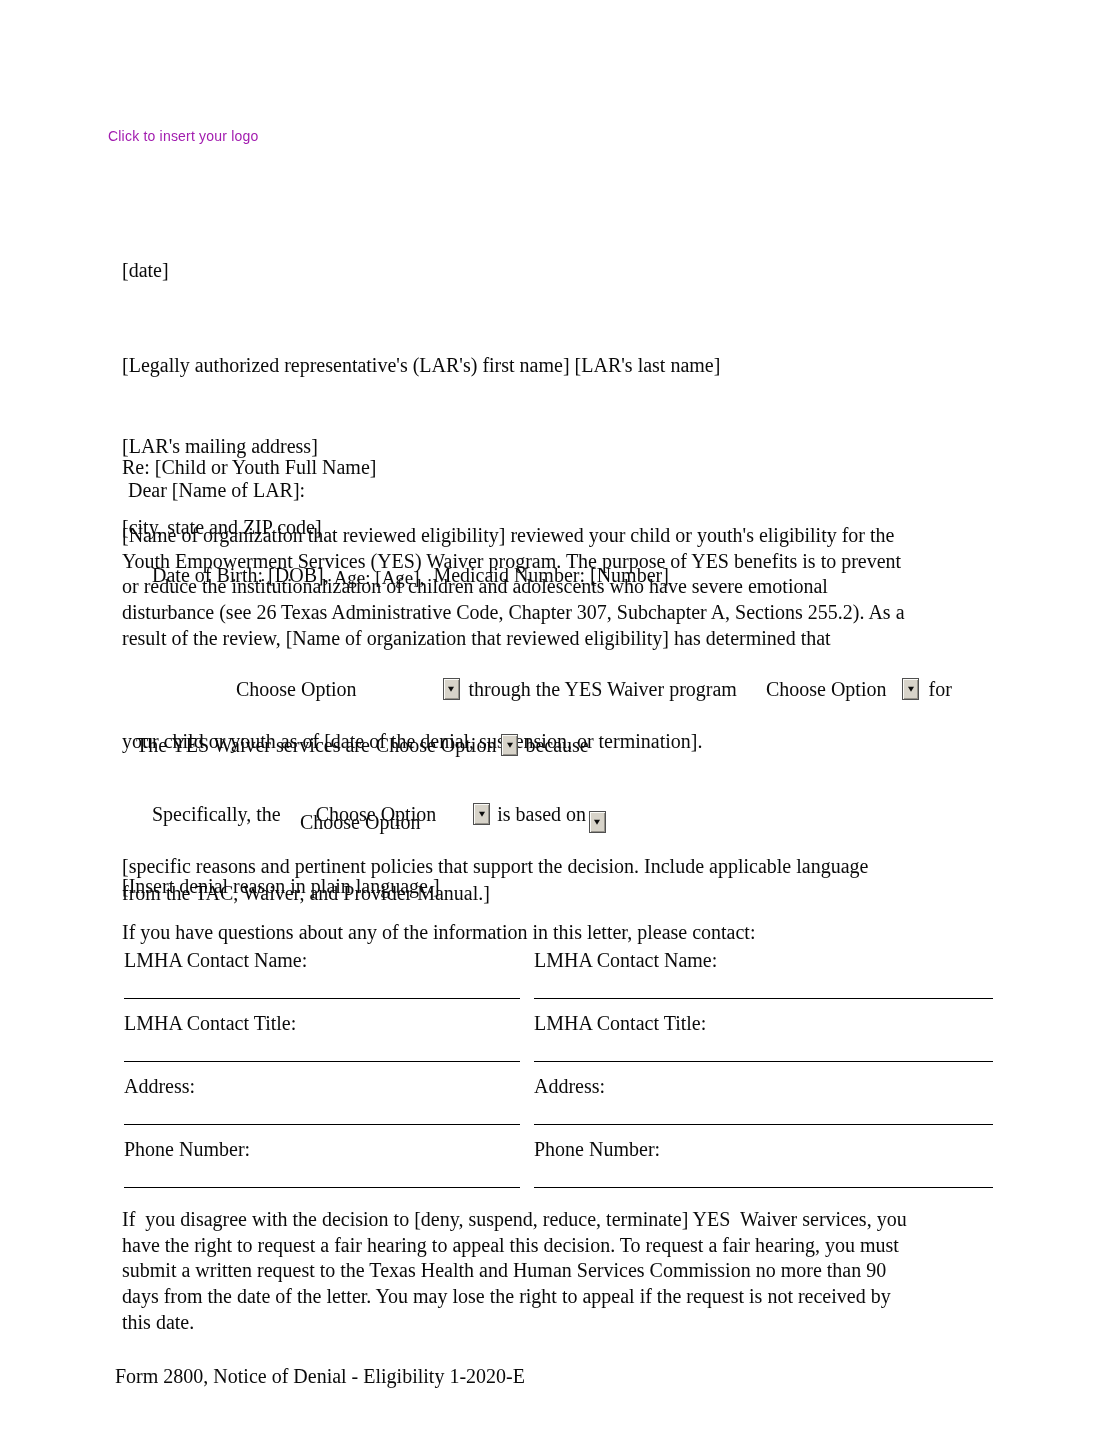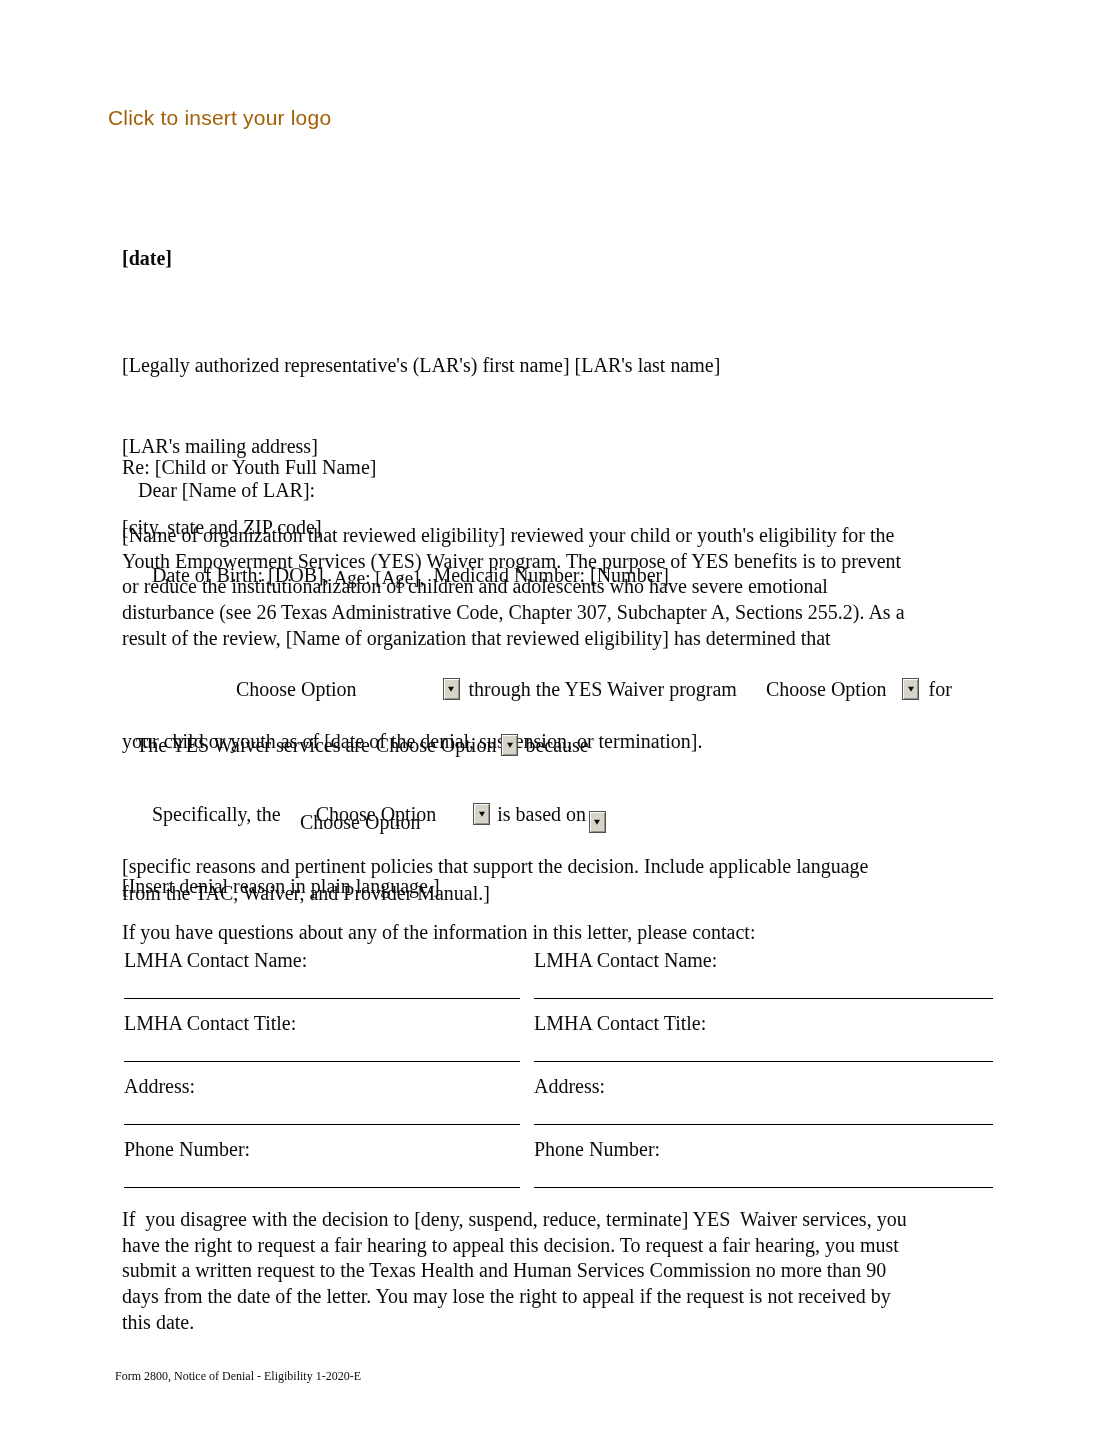--- a/index.html
+++ b/index.html
@@ -9,21 +9,21 @@
     background:#ffffff;
     font-family:"Liberation Serif","DejaVu Serif",serif;
     font-size:20px;color:#0a0a0a;
     overflow:hidden;
   }
   .abs{position:absolute;}
   .ln{white-space:pre-wrap;line-height:25.7px;}
   .serif-block{line-height:27px;white-space:pre-wrap;}
   .logo-ph{
     font-family:"Liberation Sans","DejaVu Sans",sans-serif;
-    font-size:21px;color:#a16207;letter-spacing:.2px;
+    font-size:14px;color:#a21caf;letter-spacing:.2px;margin-top:22px;
   }
   
   .dd{
     display:inline-block;width:15px;height:20px;
     background:#d7d3c9;
     border:1px solid #4f4f4f;
     box-shadow:inset 1px 1px 0 #fbfbf8, inset -1px -1px 0 #96938b;
     vertical-align:-4px;
     position:relative;cursor:default;
   }
@@ -40,46 +40,46 @@
     display:grid;
     grid-template-columns:396px 459px;
     column-gap:14px;
   }
   .cell{position:relative;height:63px;}
   .cell-label{line-height:24px;}
   .cell-line{
     position:absolute;left:0;right:0;top:50px;height:0;
     border-bottom:1.5px solid #000;
   }
-  .footer-txt{font-size:12px;line-height:20px;}
+  .footer-txt{font-size:20px;line-height:20px;}
   .age-run{position:relative;top:2px;font-size:19px;}
 </style>
 </head>
 <body>
 
 <div class="page">
 
   <div class="abs logo-ph" style="left:108px;top:106px;">Click to insert your logo</div>
 
-  <div class="abs ln" style="left:122px;top:246px;font-weight:bold;">[date]</div>
+  <div class="abs ln" style="left:122px;top:258px;">[date]</div>
 
   <div class="abs serif-block" style="left:122px;top:298px;">
     <div>[Legally authorized representative's (LAR's) first name] [LAR's last name]</div>
     <div>[LAR's mailing address]</div>
     <div>[city, state and ZIP code]</div>
   </div>
 
   <div class="abs serif-block" style="left:122px;top:400px;">
     <div>Re: [Child or Youth Full Name]</div>
     <div>
       <span>Date of Birth: [DOB],</span><span class="age-run" style="margin-left:5px;">Age: [Age],</span><span style="margin-left:9px;">Medicaid Number: [Number]</span>
     </div>
   </div>
 
-  <div class="abs ln" style="left:138px;top:478px;">Dear [Name of LAR]:</div>
+  <div class="abs ln" style="left:128px;top:478px;">Dear [Name of LAR]:</div>
 
   <div class="abs" style="left:122px;top:523px;width:880px;">
     <div class="ln">[Name of organization that reviewed eligibility] reviewed your child or youth's eligibility for the</div>
     <div class="ln">Youth Empowerment Services (YES) Waiver program. The purpose of YES benefits is to prevent</div>
     <div class="ln">or reduce the institutionalization of children and adolescents who have severe emotional</div>
     <div class="ln">disturbance (see 26 Texas Administrative Code, Chapter 307, Subchapter A, Sections 255.2). As a</div>
     <div class="ln">result of the review, [Name of organization that reviewed eligibility] has determined that</div>
     <div class="ln">
       <span class="opt-label" style="margin-left:84px;">Choose Option</span><span class="dd" style="margin-left:86px;"><span class="dd-arrow"></span></span><span style="margin-left:9px;">through the YES Waiver program</span><span class="opt-label" style="margin-left:29px;">Choose Option</span><span class="dd" style="margin-left:16px;"><span class="dd-arrow"></span></span><span style="margin-left:9px;">for</span>
     </div>

